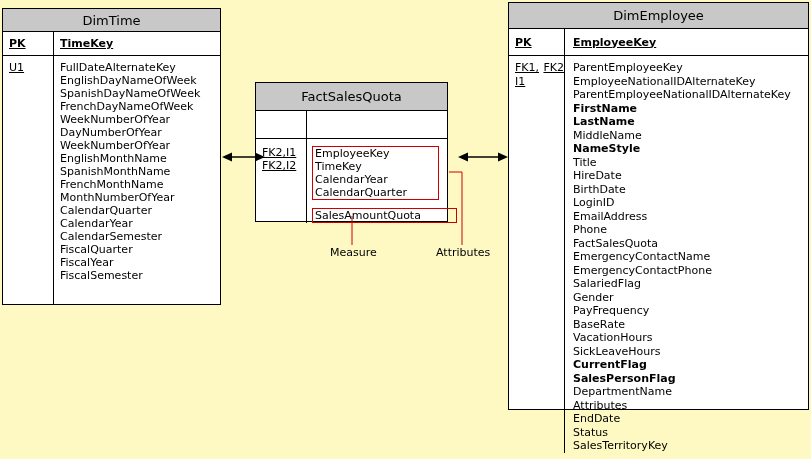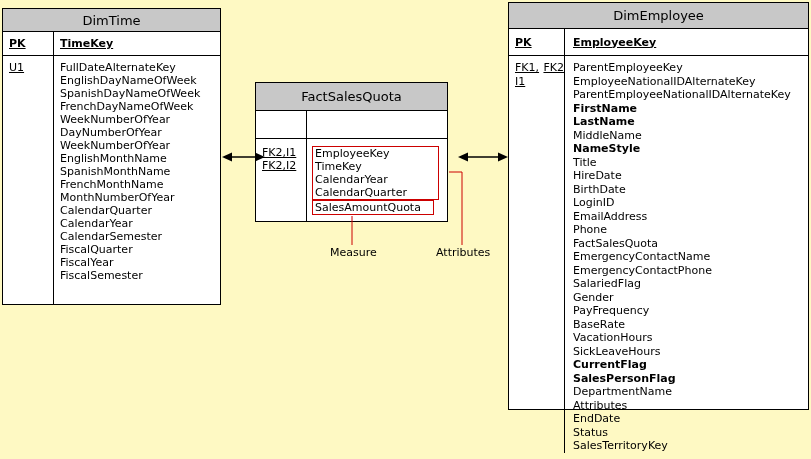--- a/index.html
+++ b/index.html
@@ -79,21 +79,21 @@
   .fsq .tbl-title { height: 28px; }
   .fsq .pk-row { height: 28px; }
   .fsq .keycol { width: 50px; }
   .fsq .fieldcol { padding-left: 5px; }
   .fsq .fields { padding-top: 7px; }
   .fsq .desig { padding-top: 7px; }
 
   
   .red-box { border: 1px solid #cc0000; padding-left: 2px; }
   .attr-box { width: 127px; }
-  .measure-box { width: 122px; margin-top: 0; }
+  .measure-box { width: 145px; margin-top: 8px; }
 
   
   .ann-label { position: absolute; font-size: 11px; z-index: 3; white-space: nowrap; }
   .measure-label { left: 330px; top: 246px; }
   .attributes-label { left: 436px; top: 246px; }
 
   
   .overlay {
     position: absolute;
     left: 0; top: 0;

